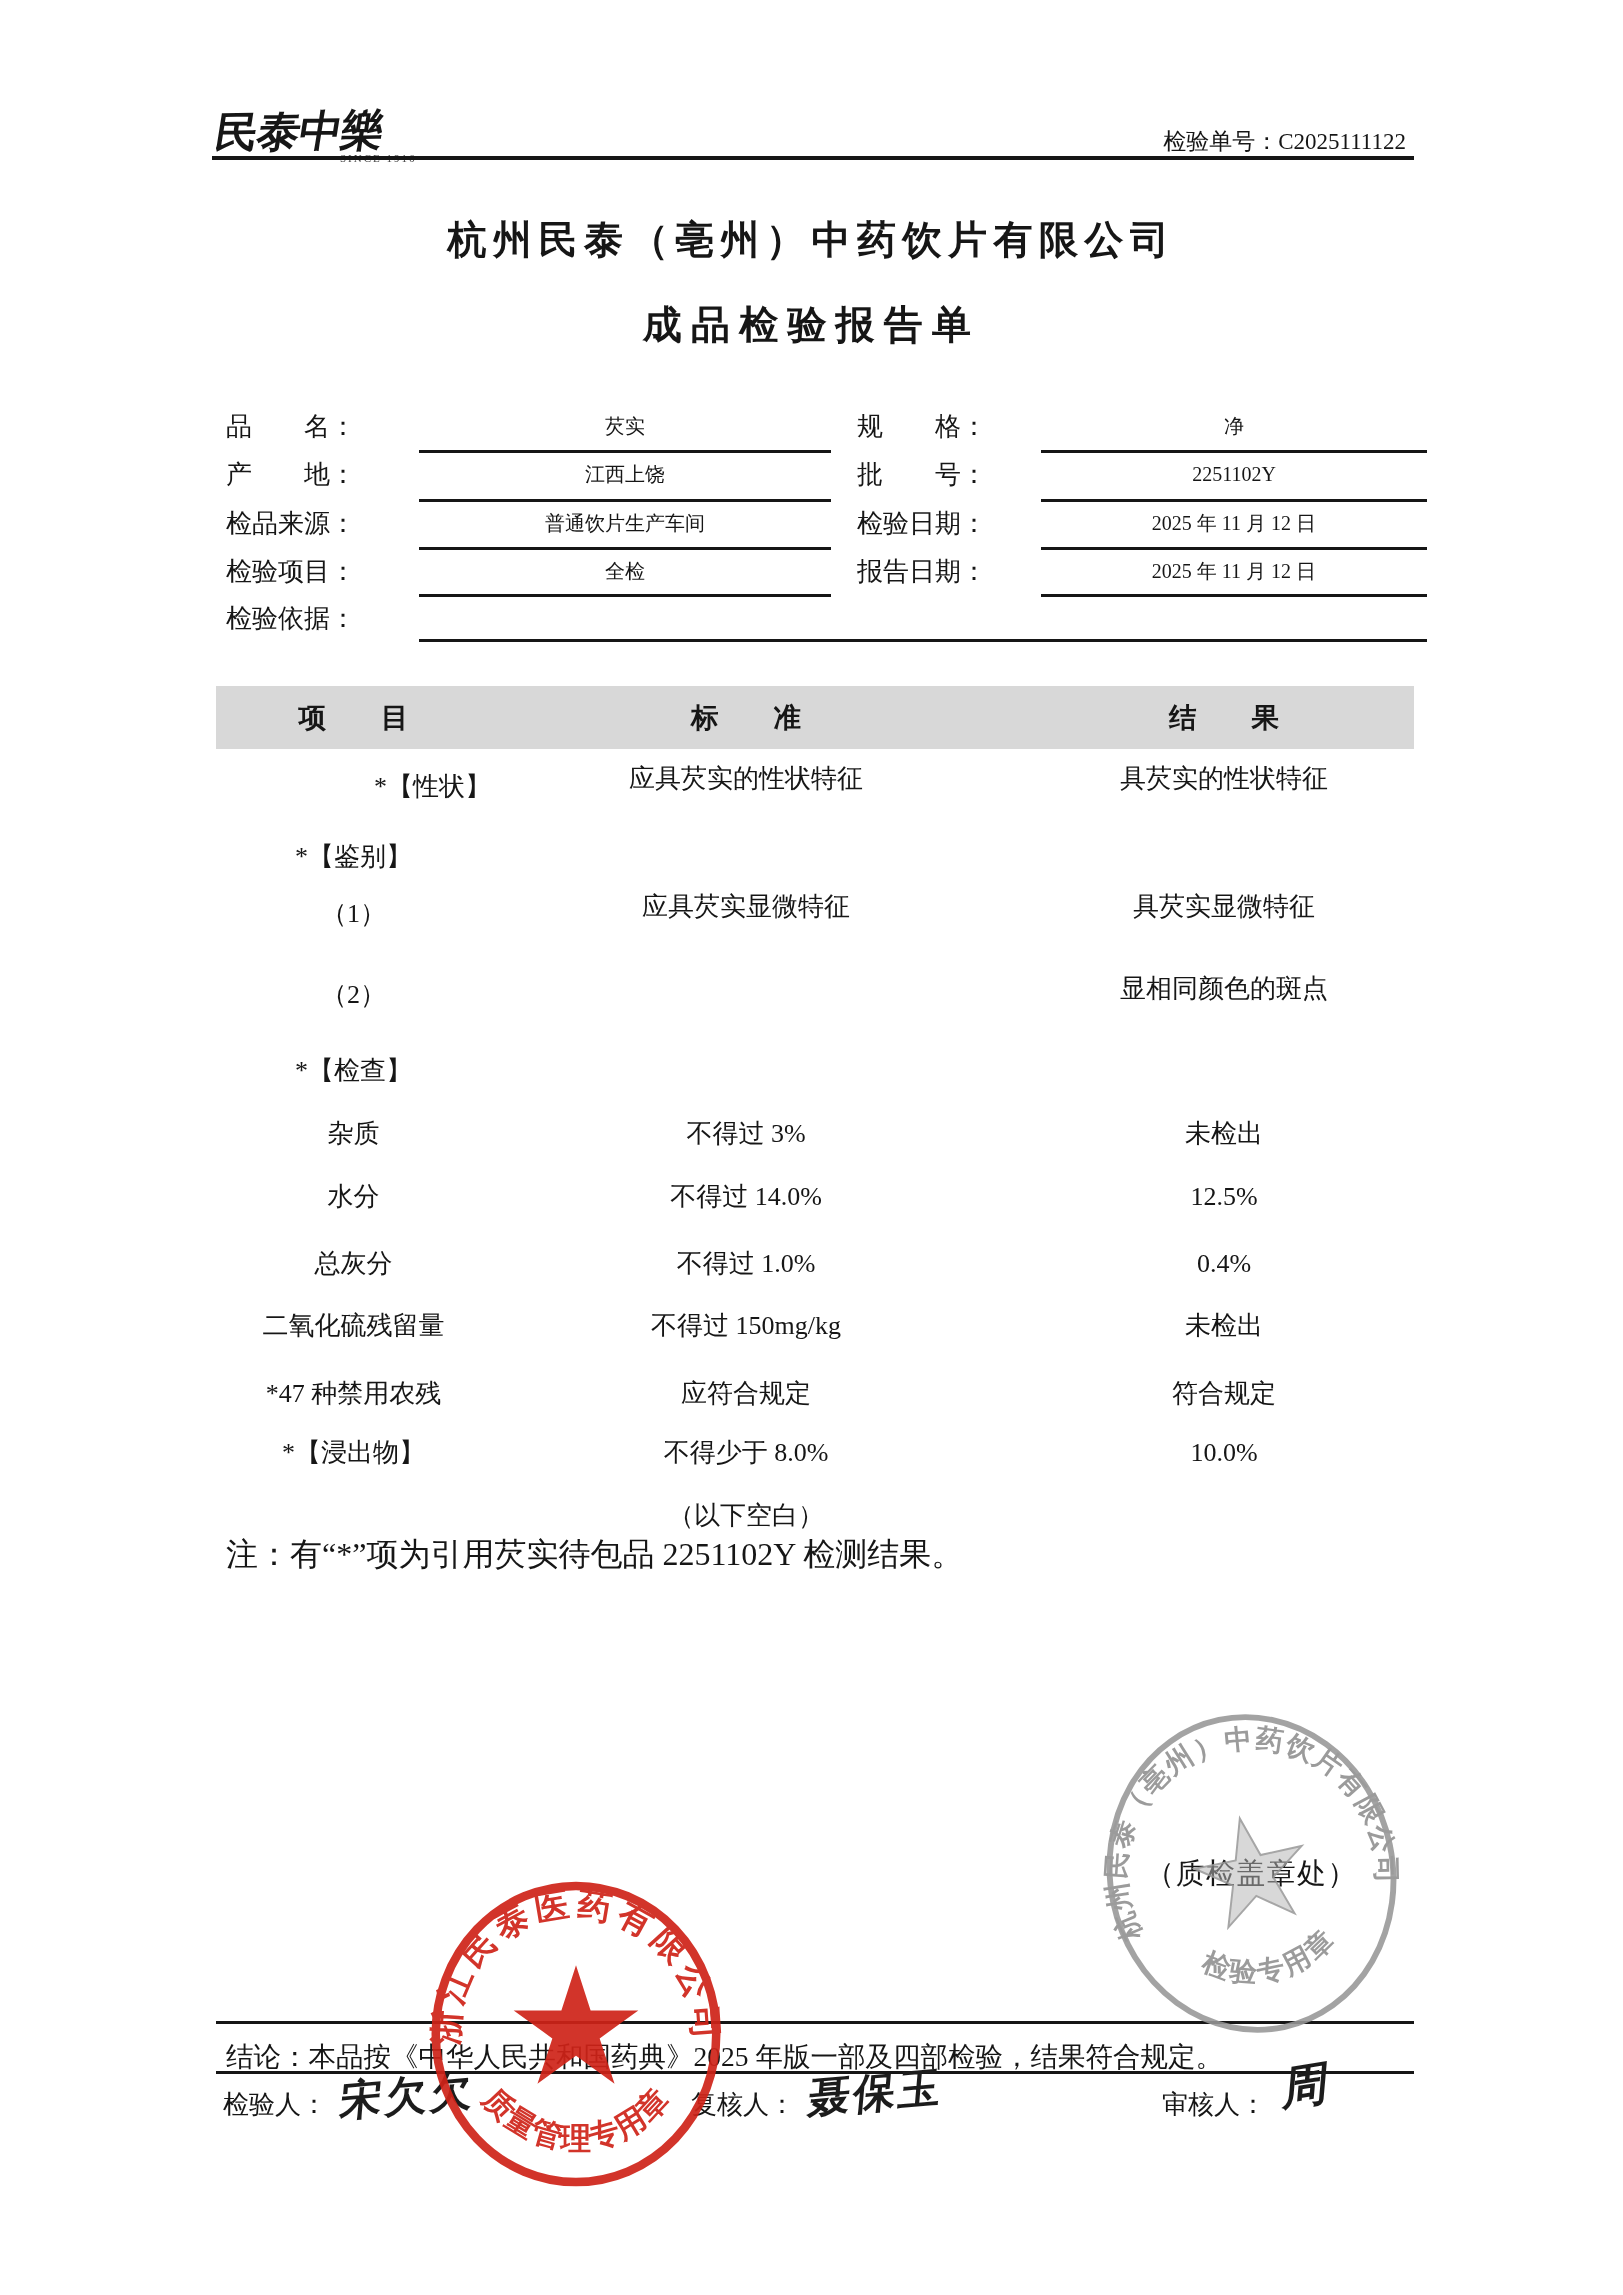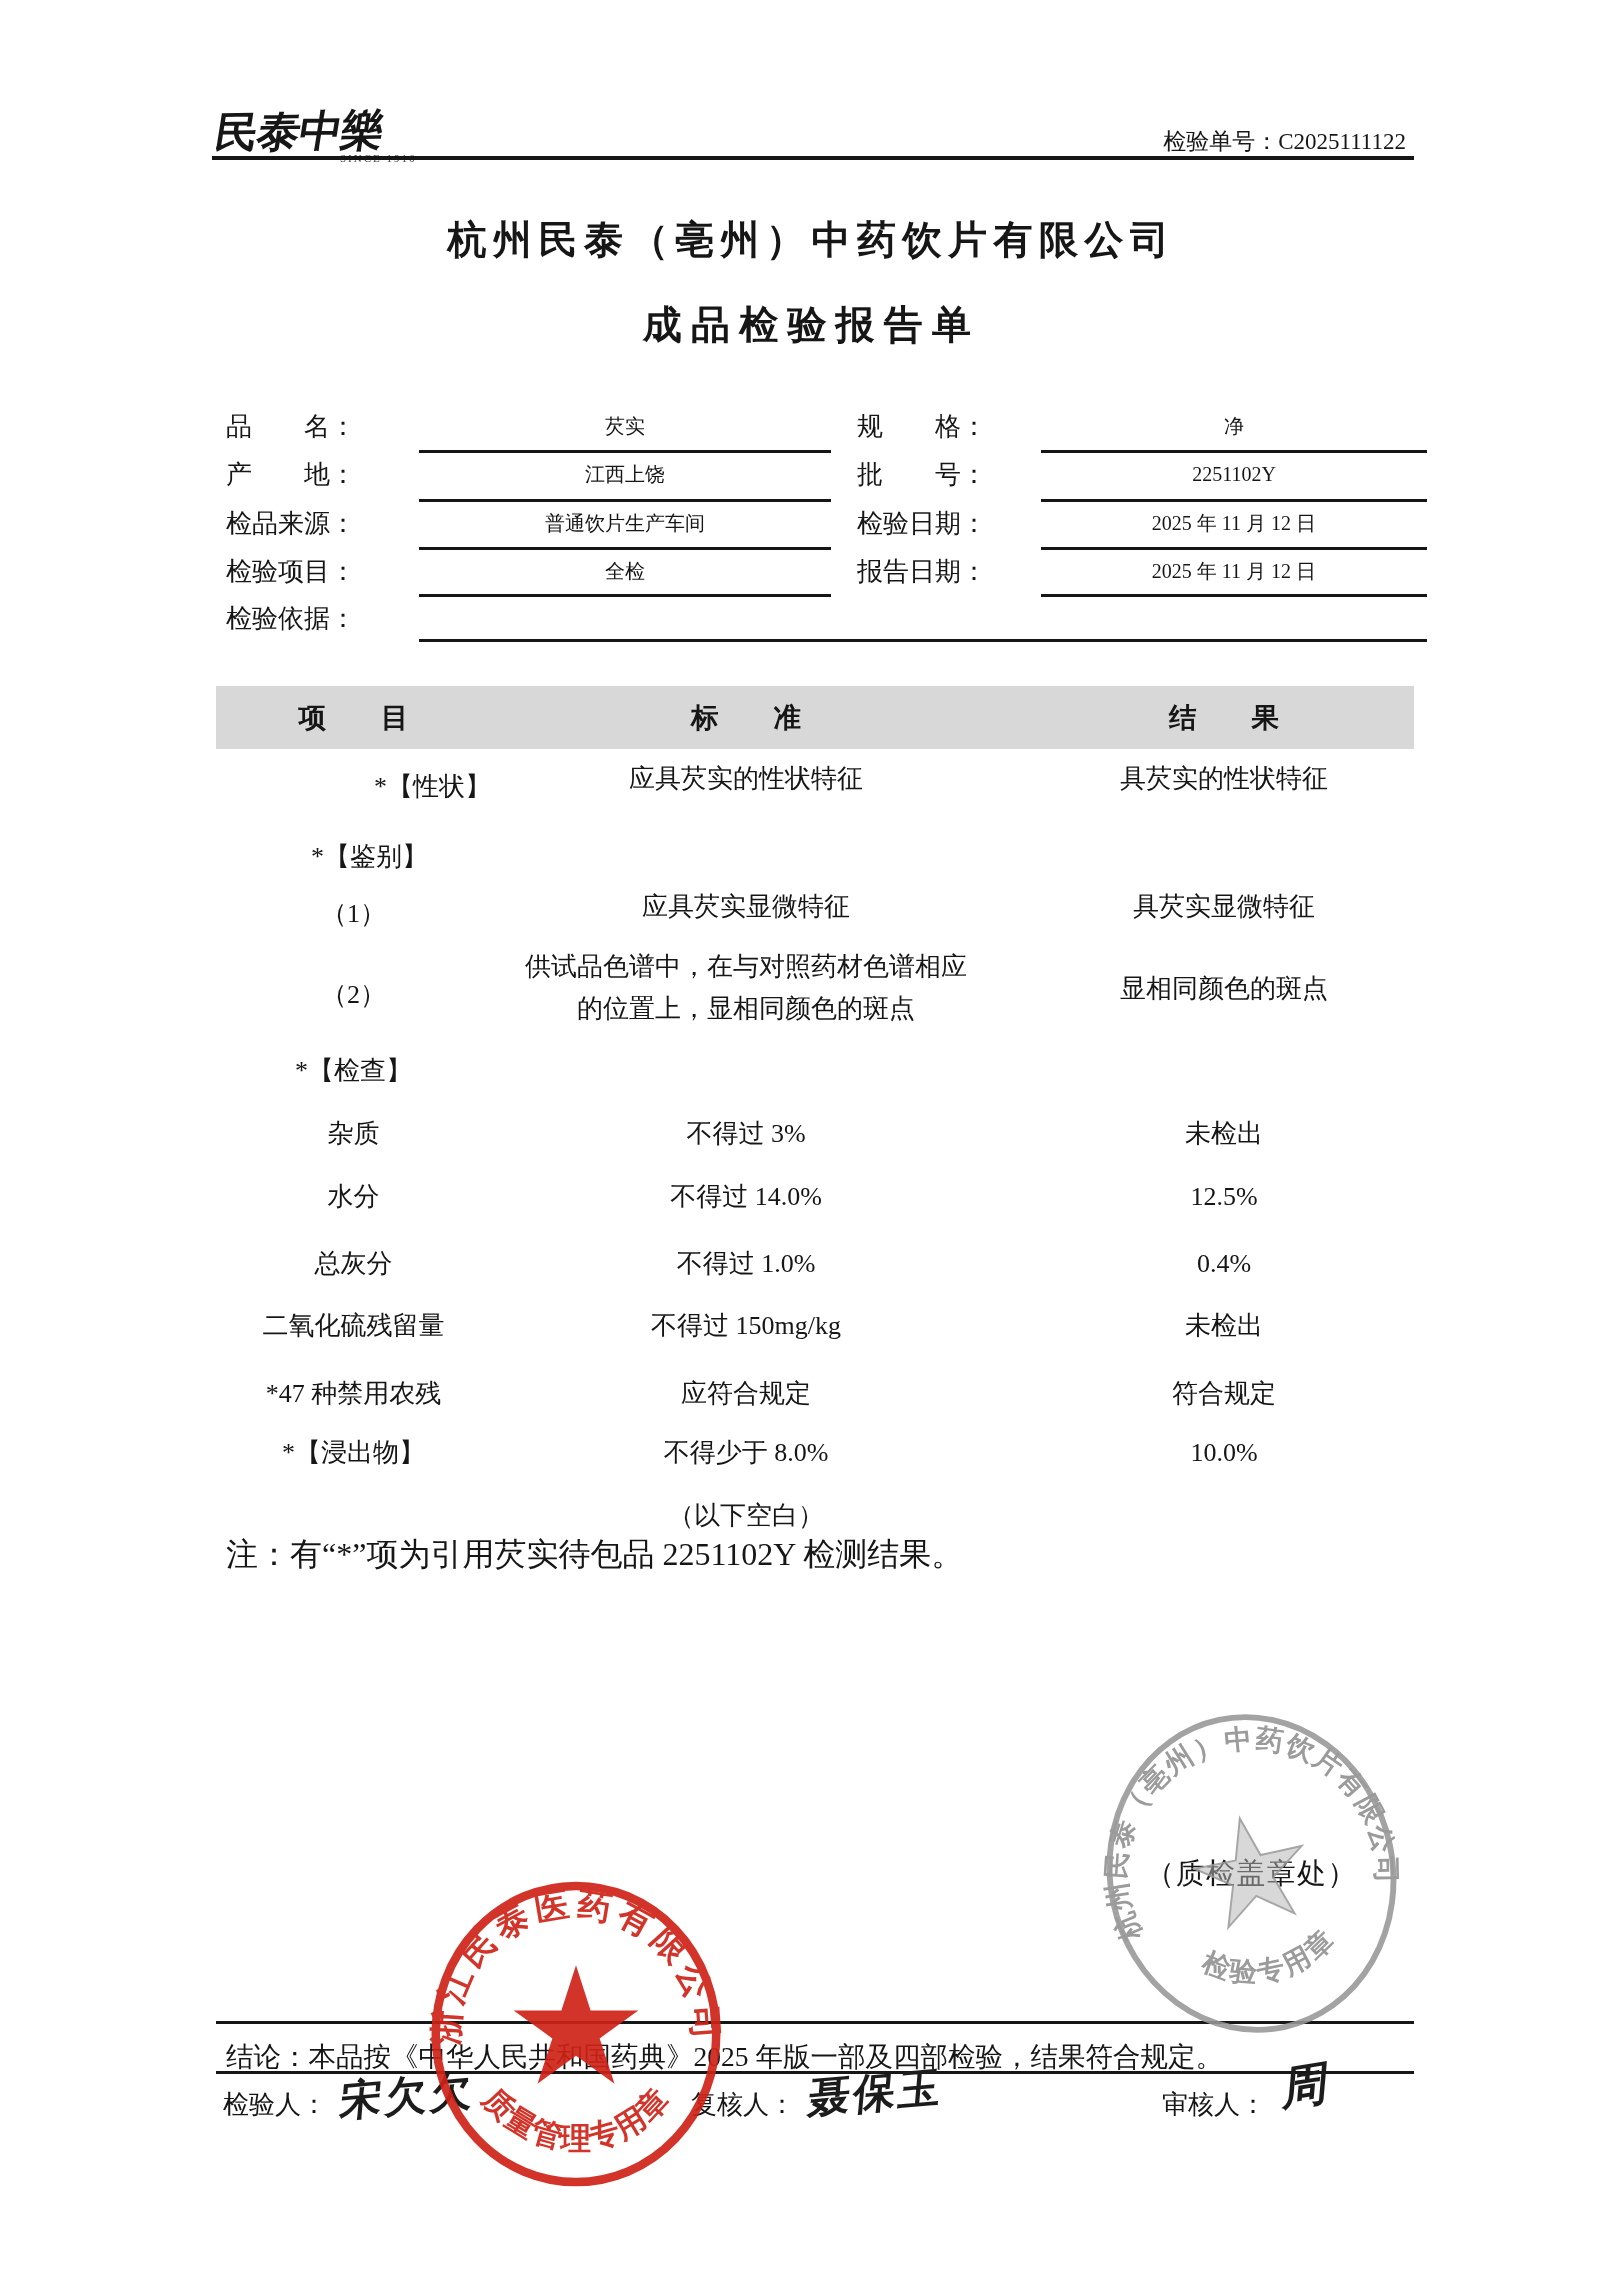--- a/index.html
+++ b/index.html
@@ -106,28 +106,27 @@
 
   <div class="thead-bar"></div>
   <div class="th" style="left:216px;width:275px;">项　　目</div>
   <div class="th" style="left:517px;width:458px;">标　　准</div>
   <div class="th" style="left:1021px;width:406px;">结　　果</div>
 
   <div class="cell" style="left:216px;top:771px;width:275px;text-align:right;">*【性状】</div>
   <div class="cell" style="left:517px;top:763px;width:458px;">应具芡实的性状特征</div>
   <div class="cell" style="left:1021px;top:763px;width:406px;">具芡实的性状特征</div>
 
-  <div class="cell" style="left:232px;top:841px;width:275px;">*【鉴别】</div>
+  <div class="cell" style="left:216px;top:841px;width:275px;">*【鉴别】</div>
 
   <div class="cell" style="left:216px;top:898px;width:275px;">（1）</div>
   <div class="cell" style="left:517px;top:891px;width:458px;">应具芡实显微特征</div>
   <div class="cell" style="left:1021px;top:891px;width:406px;">具芡实显微特征</div>
 
   <div class="cell" style="left:216px;top:979px;width:275px;">（2）</div>
-  <div class="cell multi" style="left:517px;top:946px;width:458px;">供试品色谱中，在与对照药材色谱相应的位置上，显相同颜色的斑点</div>
   <div class="cell" style="left:1021px;top:973px;width:406px;">显相同颜色的斑点</div>
 
   <div class="cell" style="left:216px;top:1055px;width:275px;">*【检查】</div>
 
   <div class="cell" style="left:216px;top:1118px;width:275px;">杂质</div>
   <div class="cell" style="left:517px;top:1118px;width:458px;">不得过 3%</div>
   <div class="cell" style="left:1021px;top:1118px;width:406px;">未检出</div>
 
   <div class="cell" style="left:216px;top:1181px;width:275px;">水分</div>
   <div class="cell" style="left:517px;top:1181px;width:458px;">不得过 14.0%</div>

